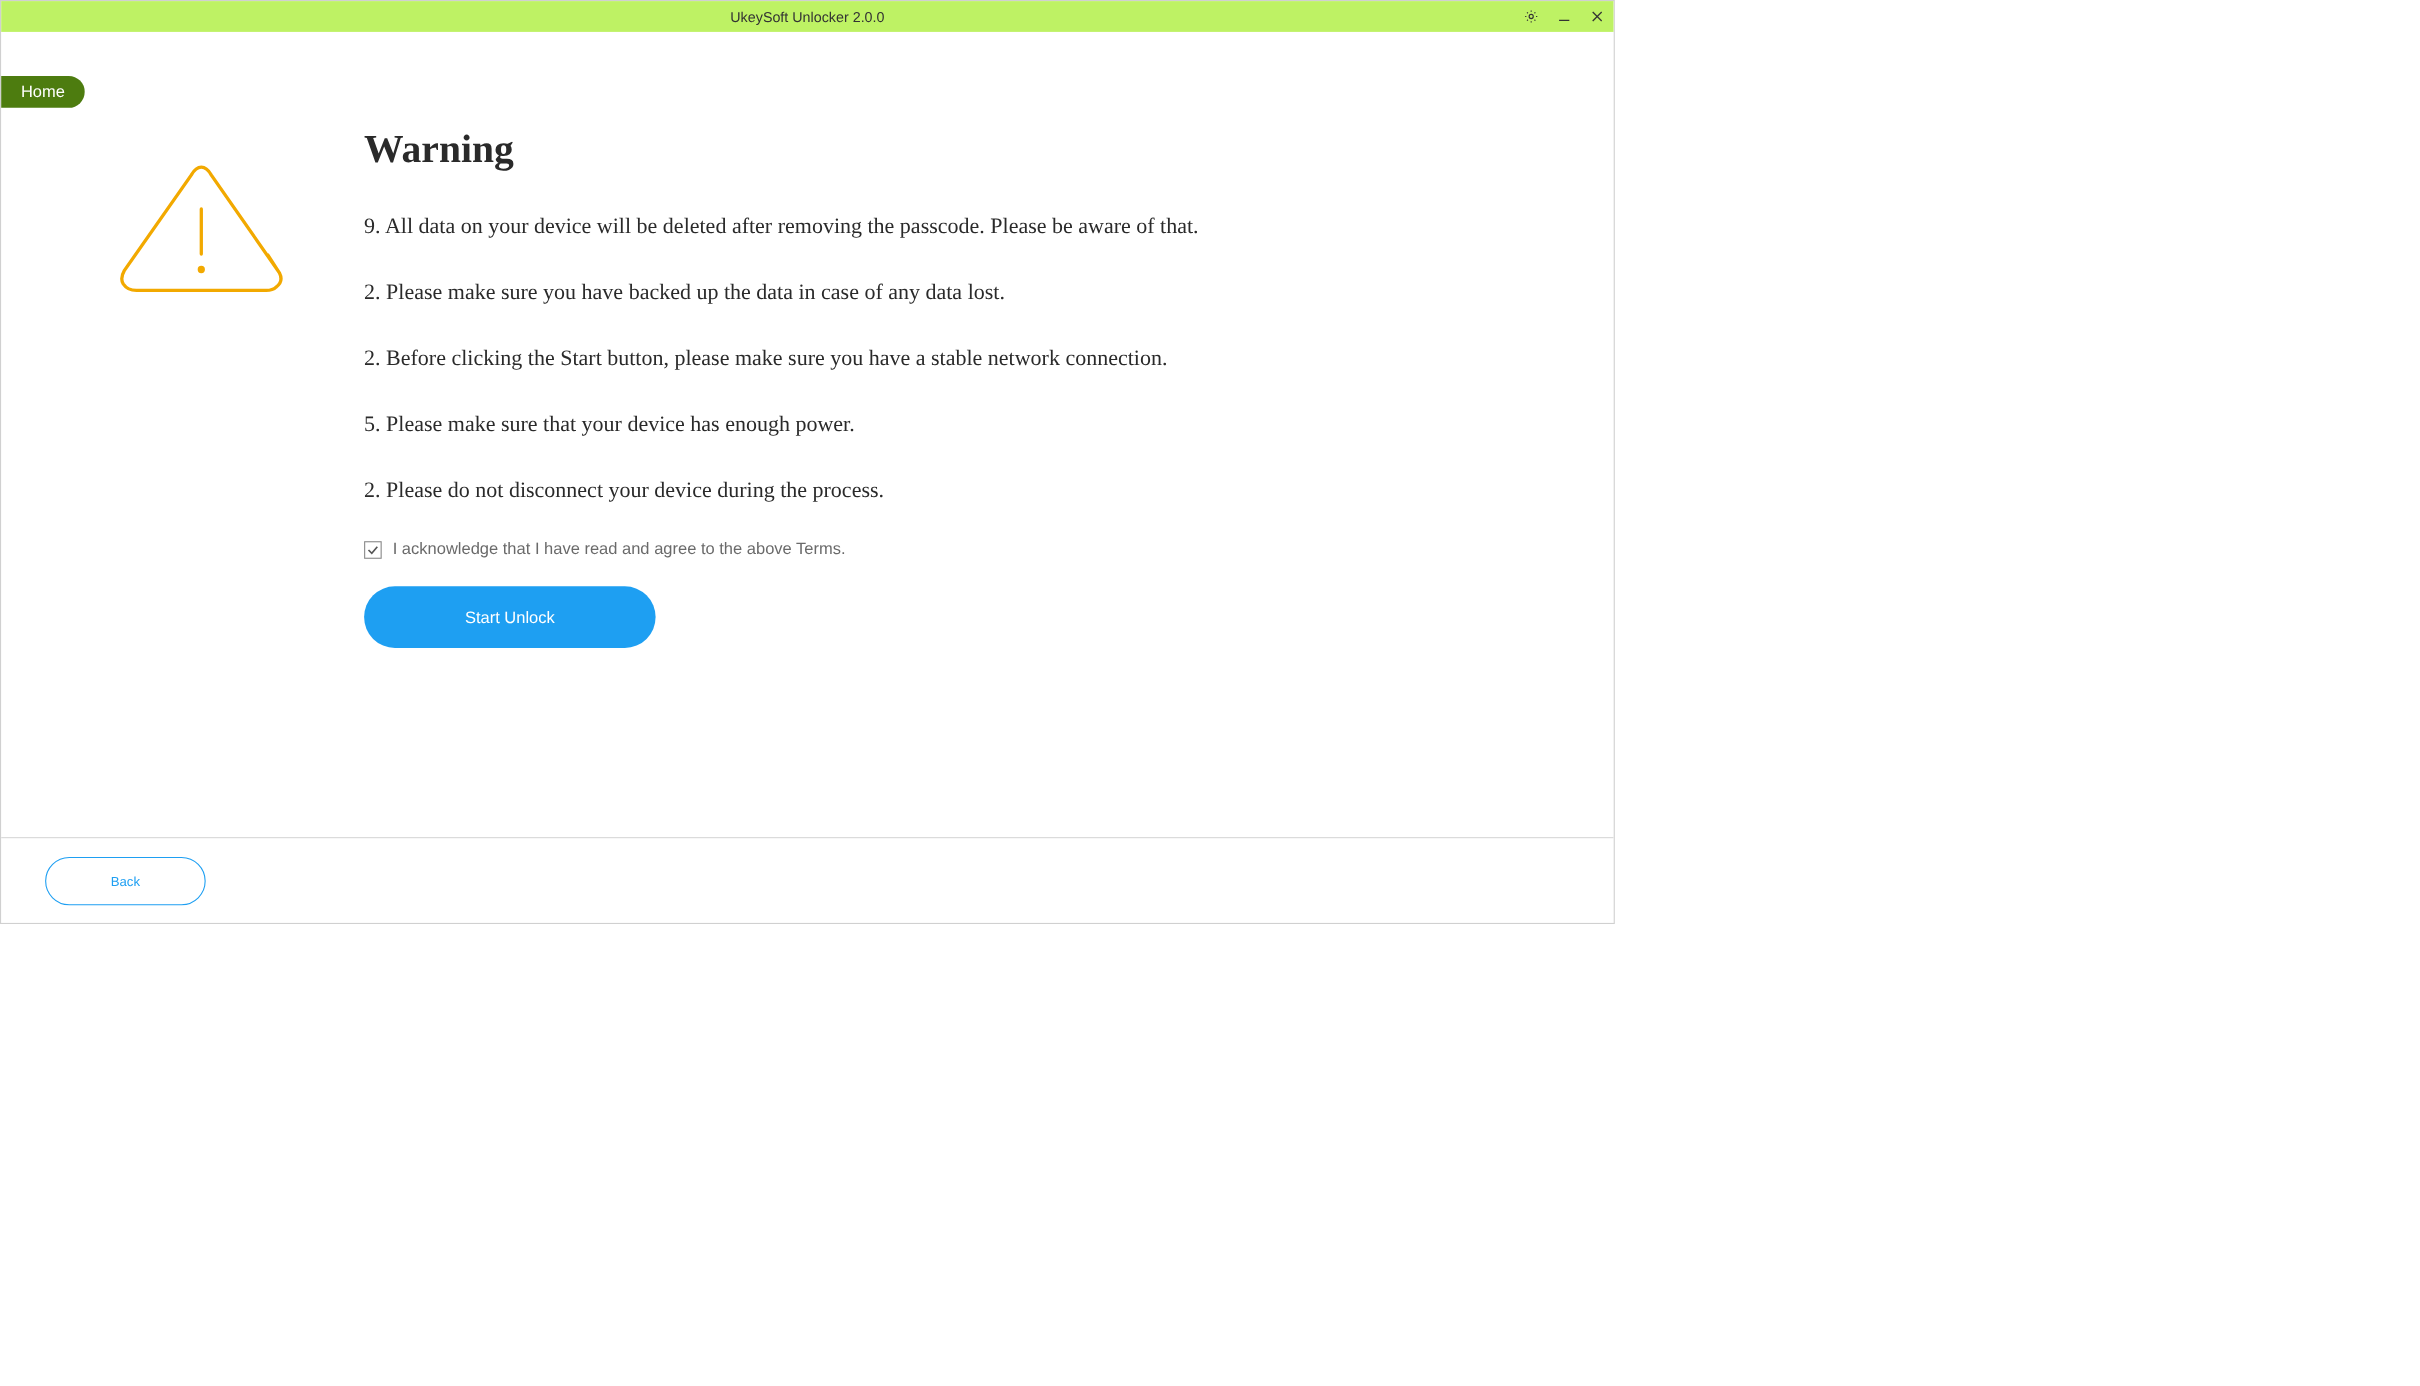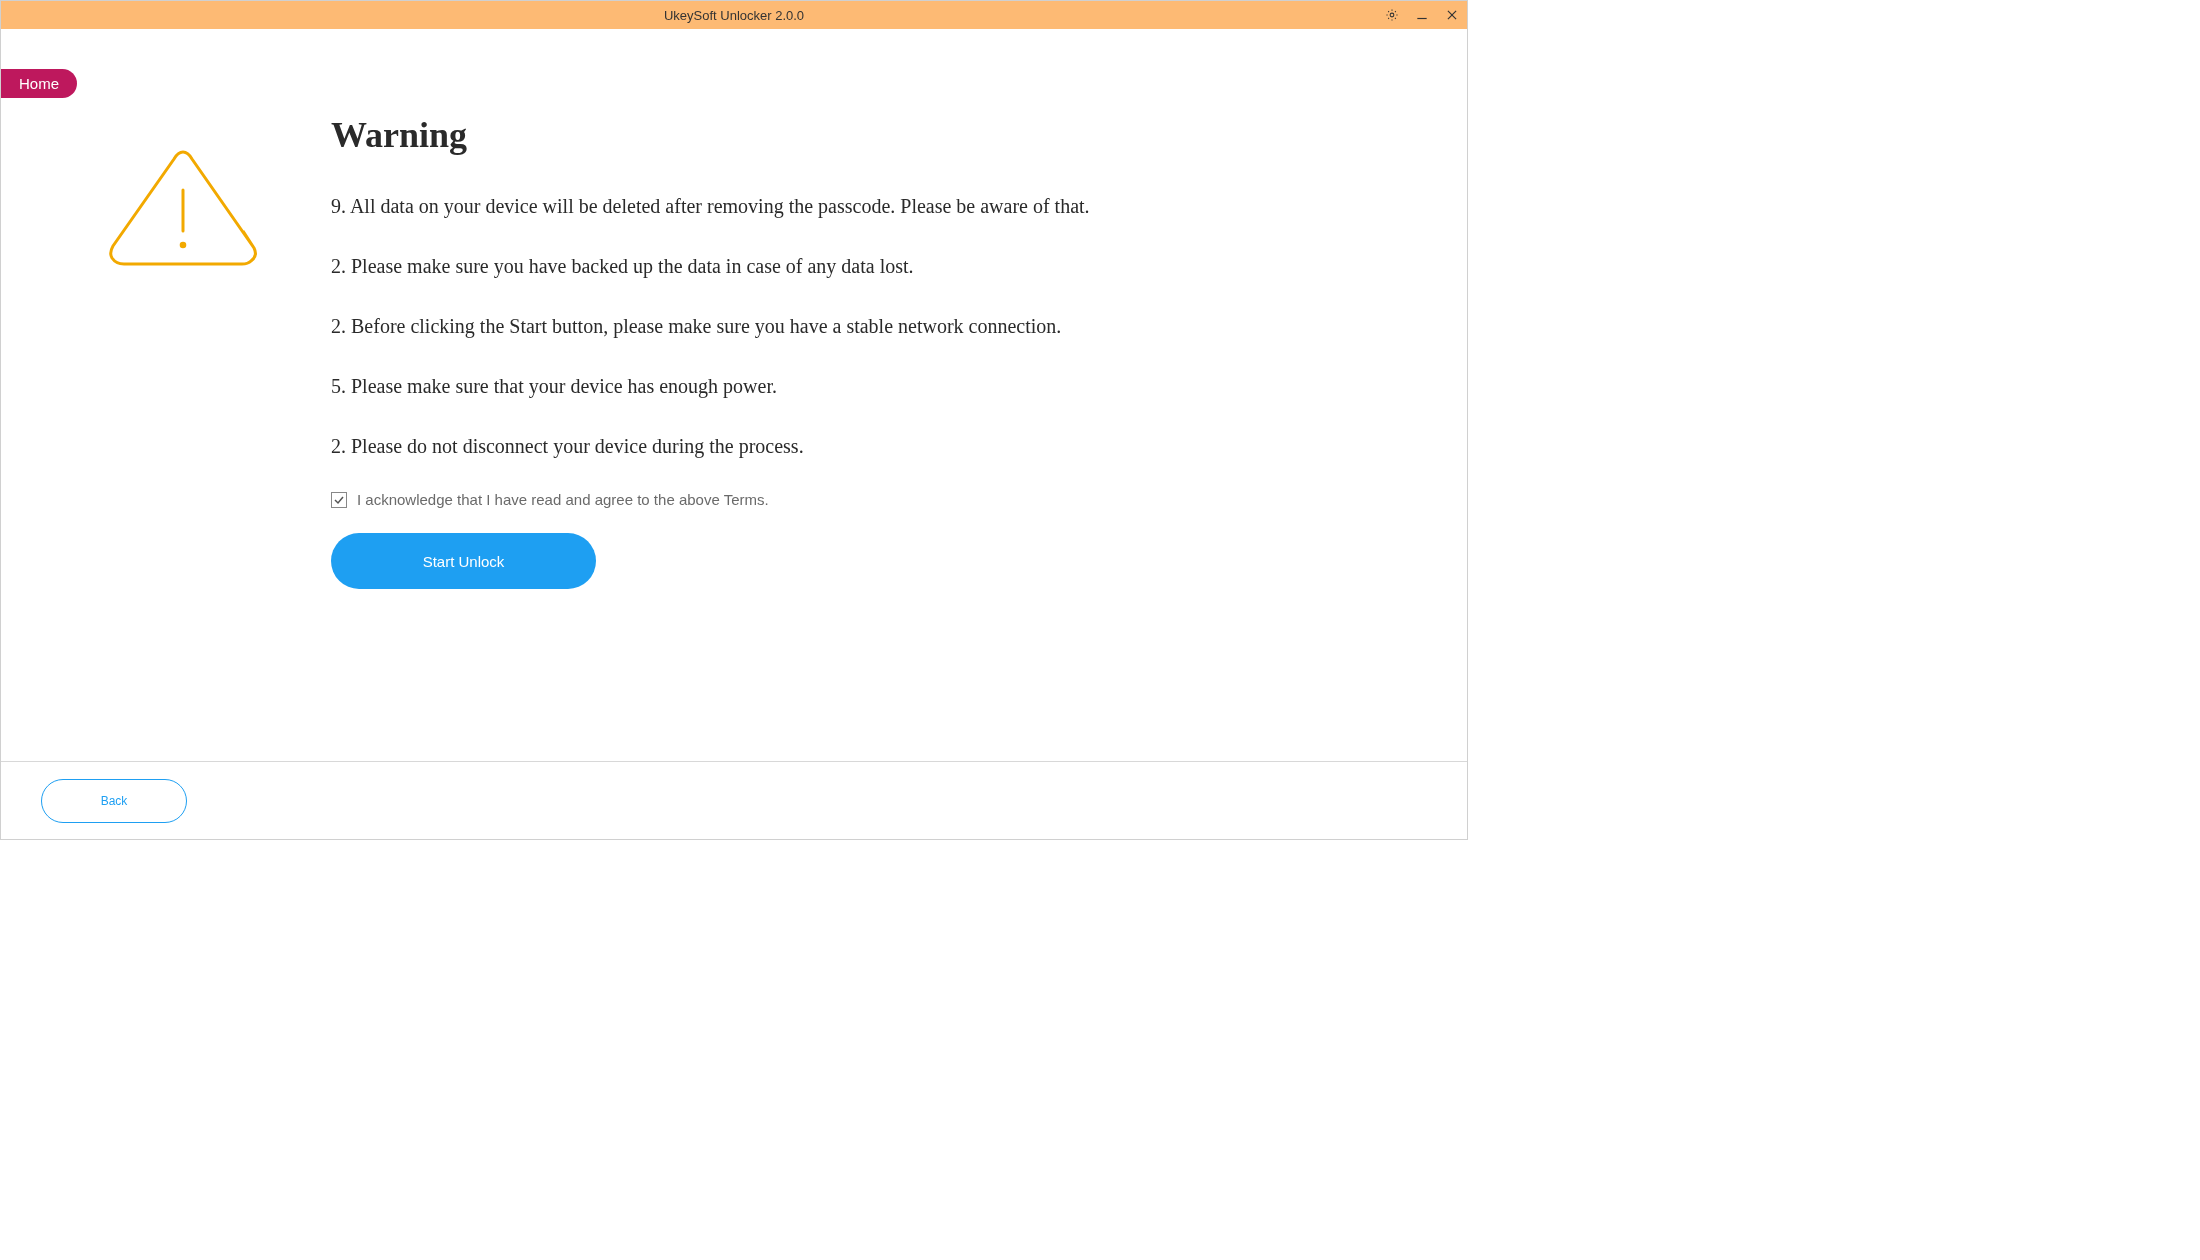--- a/index.html
+++ b/index.html
@@ -12,21 +12,21 @@
       background: #ffffff;
       width: 1468px;
       height: 840px;
       overflow: hidden;
       border: 1px solid #d0d0d0;
       display: flex;
       flex-direction: column;
     }
     .title-bar {
       height: 28px;
-      background: #fdba74;
+      background: #bef264;
       display: flex;
       align-items: center;
       justify-content: center;
       position: relative;
     }
     .title-text {
       font-size: 13px;
       color: #333;
     }
     .title-controls {
@@ -46,21 +46,21 @@
       cursor: pointer;
     }
     .title-control svg {
       width: 14px;
       height: 14px;
     }
     .home-tab {
       position: absolute;
       top: 40px;
       left: 0;
-      background: #be185d;
+      background: #4d7c0f;
       color: #ffffff;
       padding: 6px 18px;
       border-top-right-radius: 18px;
       border-bottom-right-radius: 18px;
       font-size: 15px;
       cursor: pointer;
     }
     .main-area {
       flex: 1;
       position: relative;

